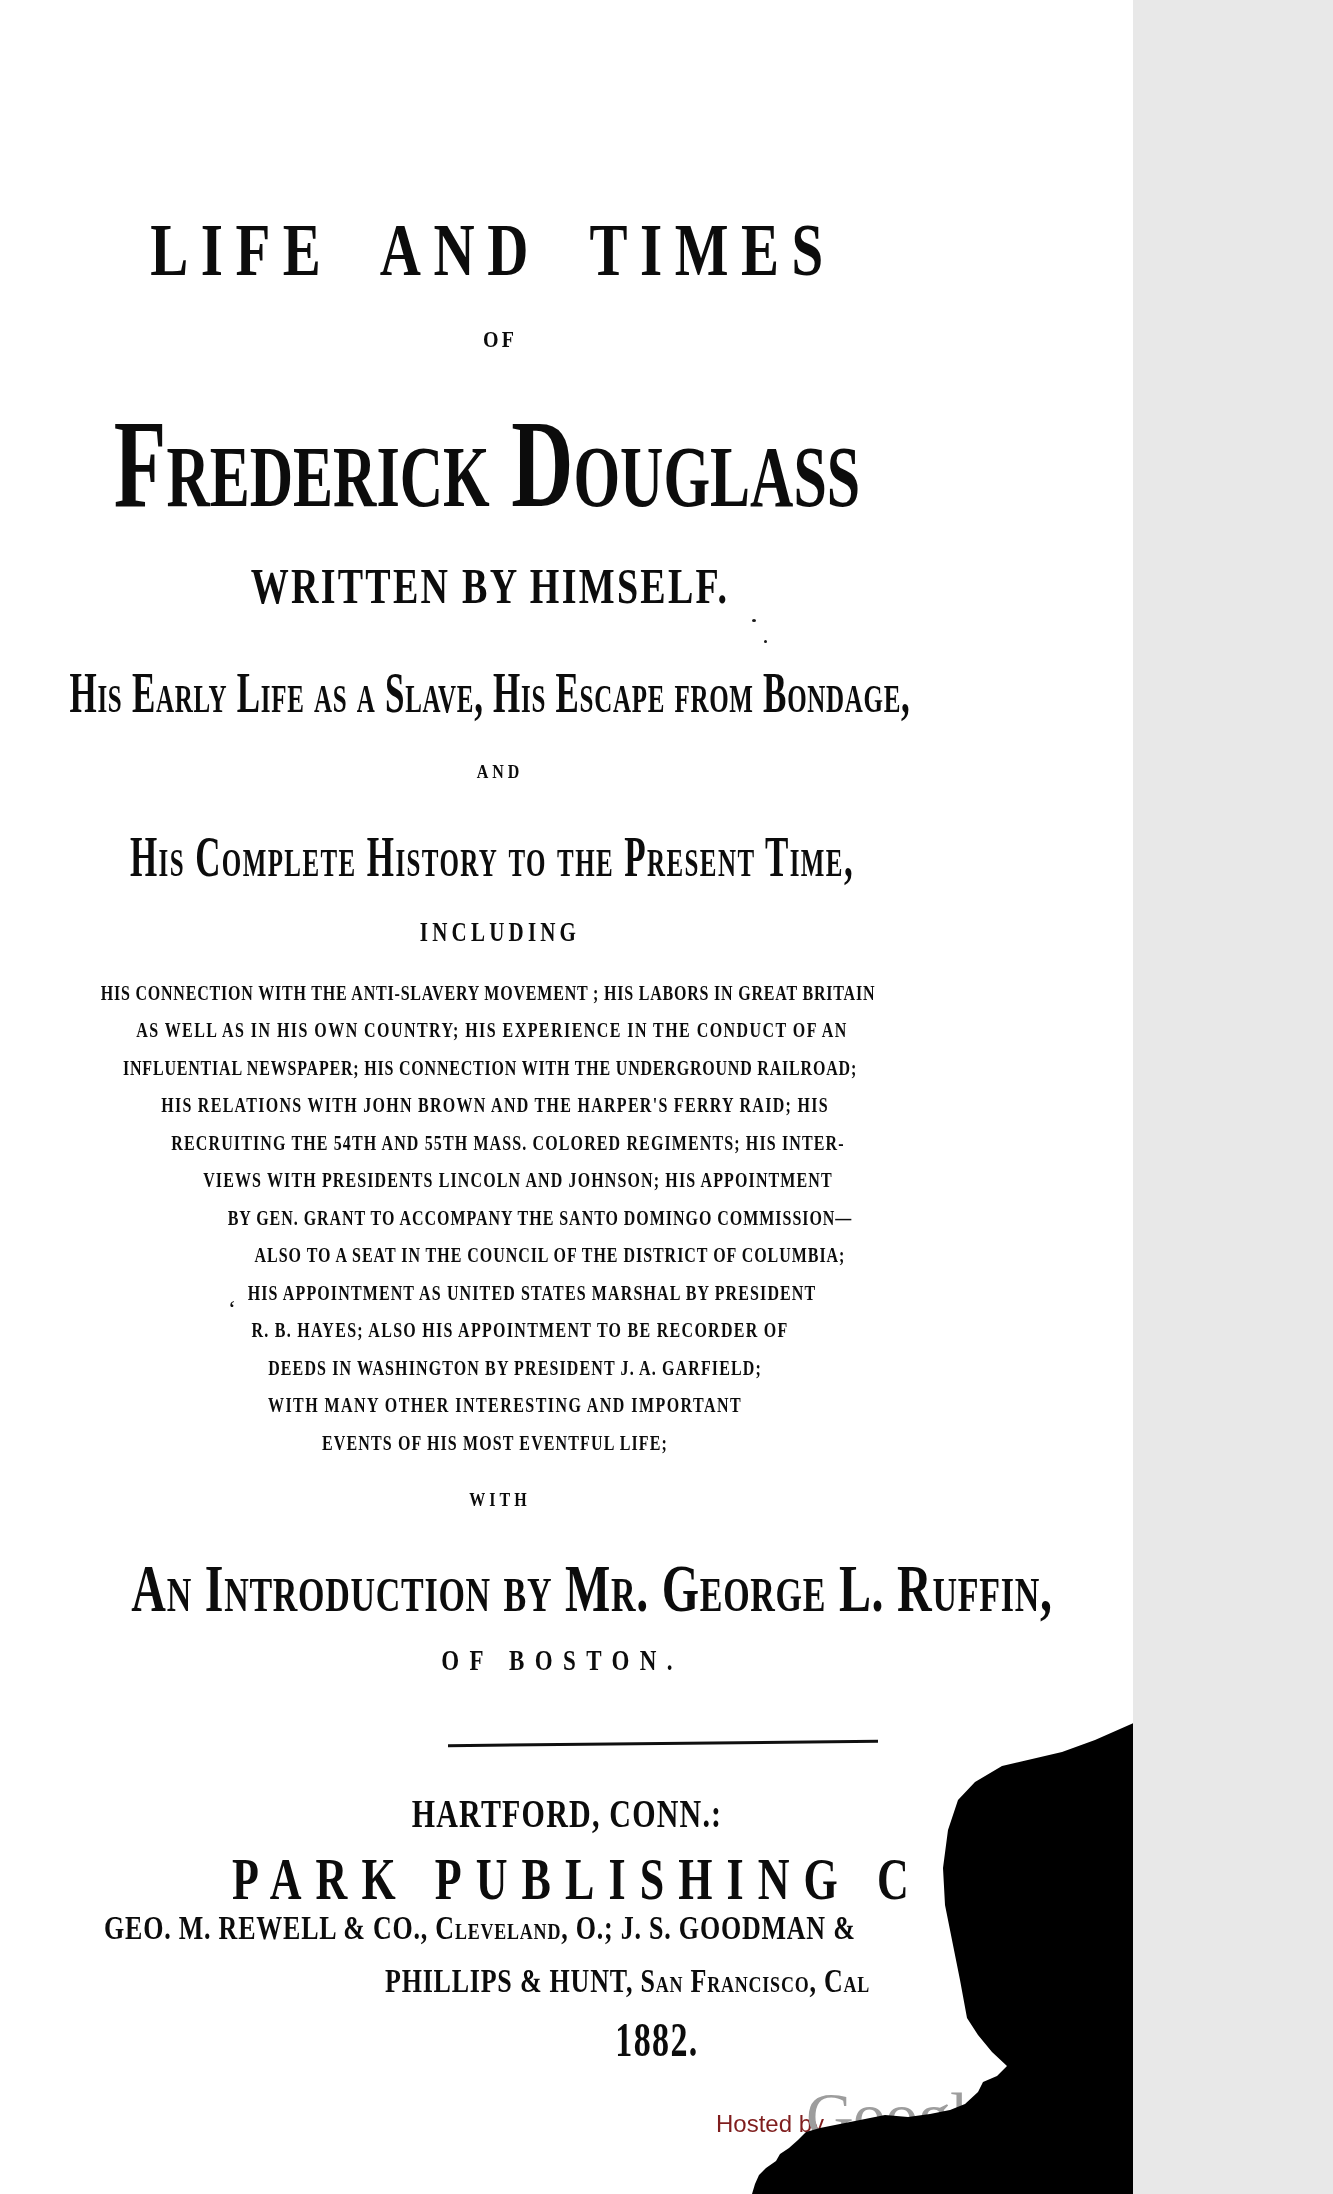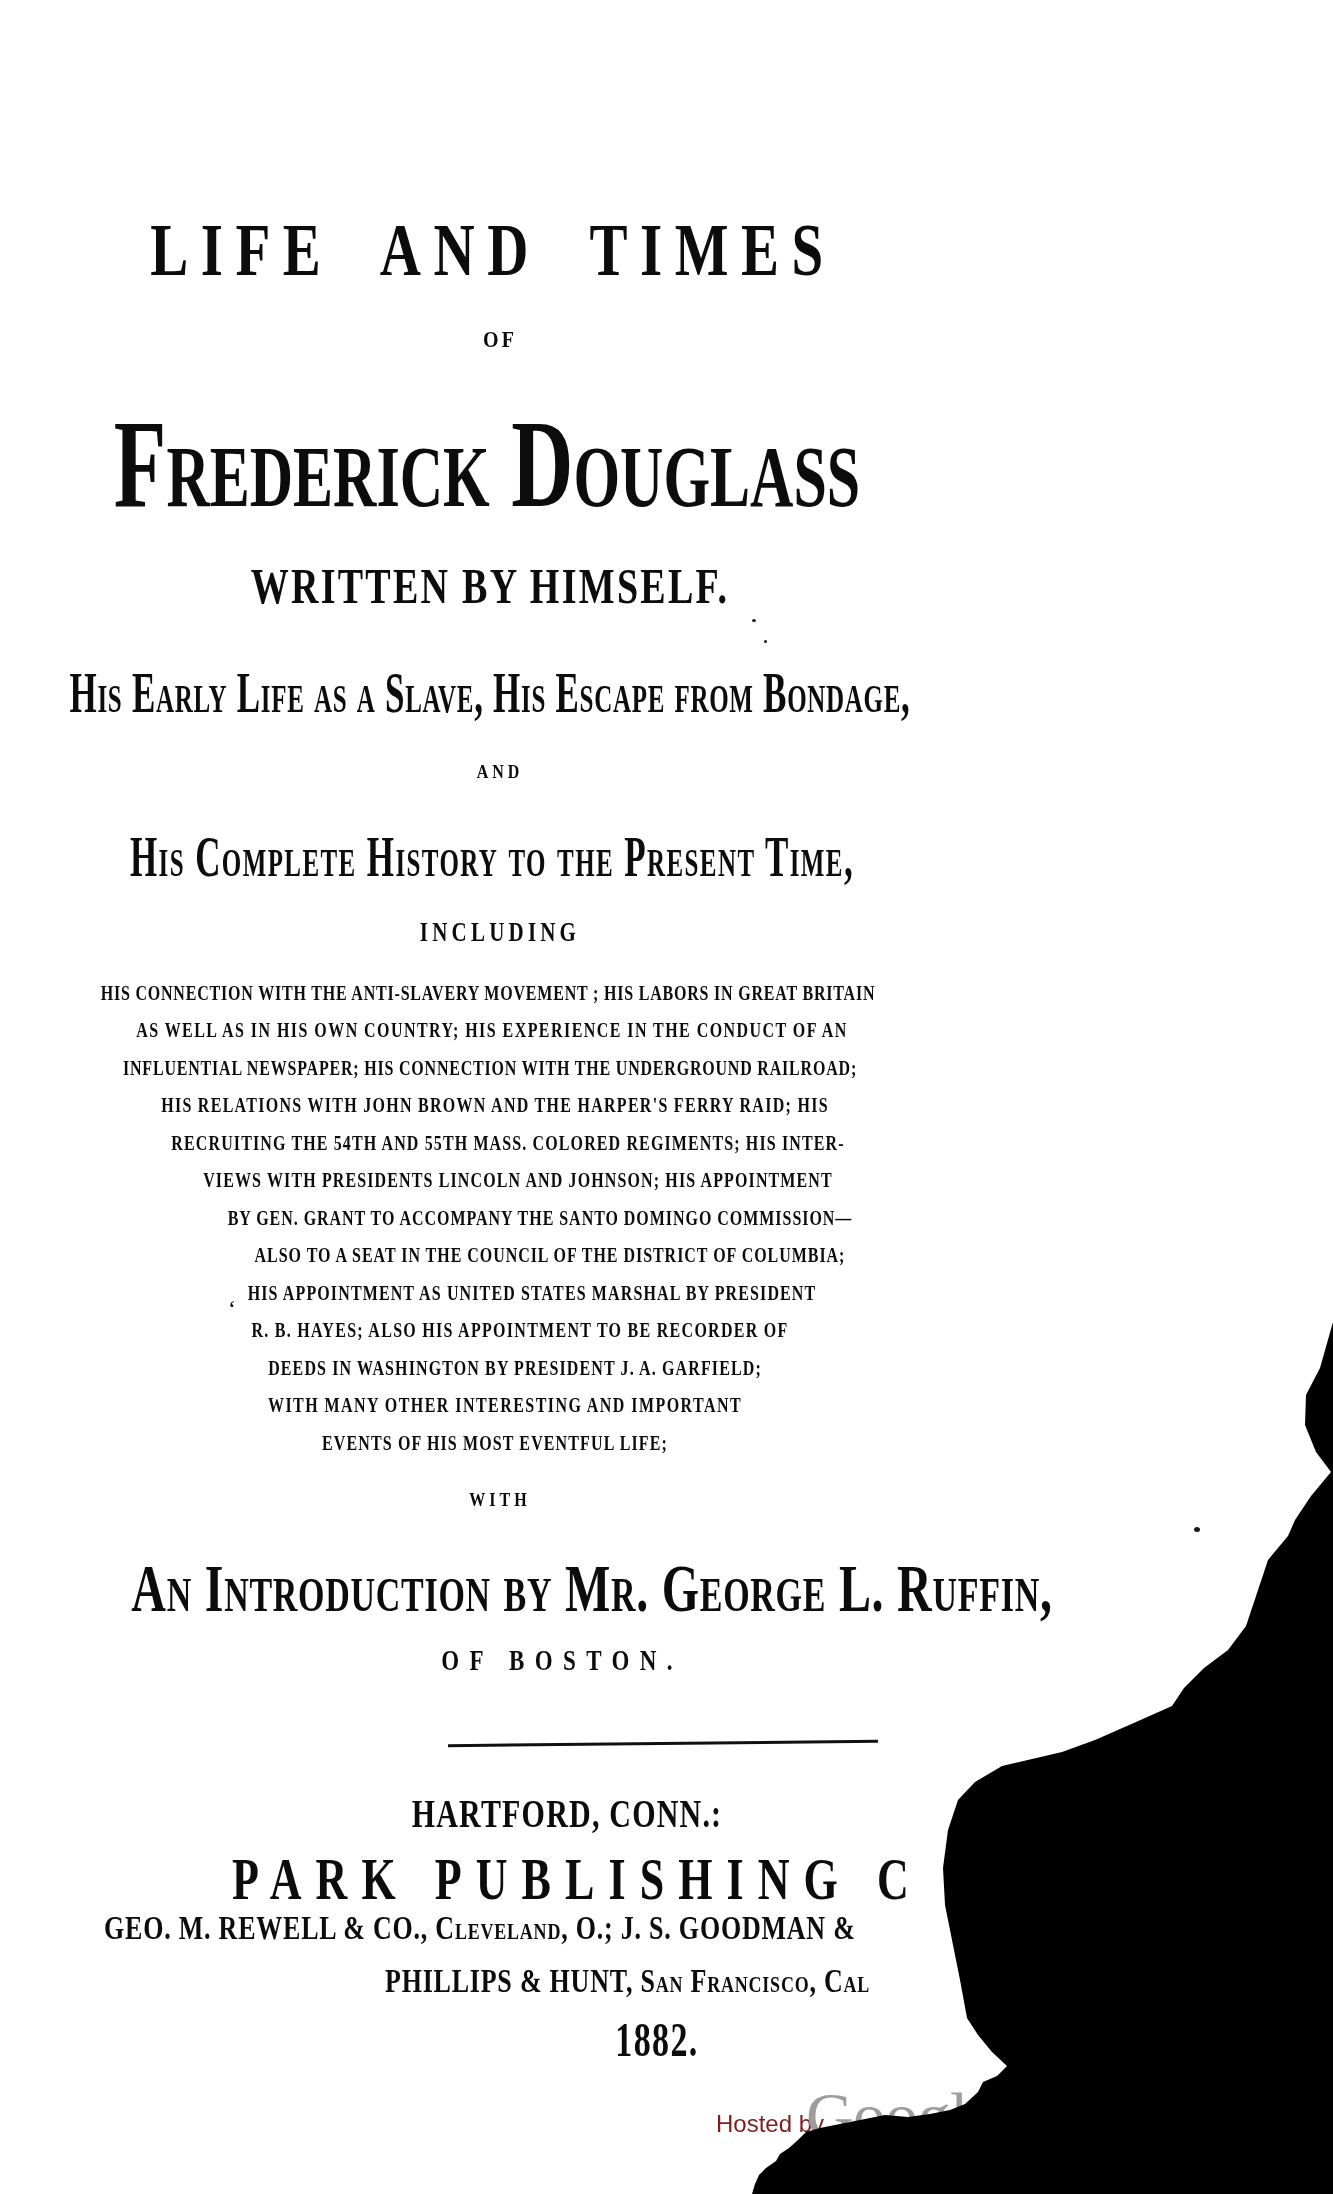--- a/index.html
+++ b/index.html
@@ -1,17 +1,17 @@
 <!DOCTYPE html>
 <html><head>
 <meta charset="utf-8">
 <style>
   html,body{margin:0;padding:0;background:#e8e8e8;}
   .page{
-    position:relative;width:1333px;height:2194px;background:#ffffff;
+    position:relative;width:1133px;height:2194px;background:#ffffff;
     overflow:hidden;color:#0c0c0c;
     font-family:"Liberation Serif","DejaVu Serif",serif;
   }
   .ln{
     position:absolute;white-space:nowrap;font-weight:700;
     transform-origin:top center;color:#0c0c0c;
   }
   .ctr{transform:translateX(-50%);}
   .sc{font-variant:small-caps;}
   .rule{position:absolute;background:#101010;}

